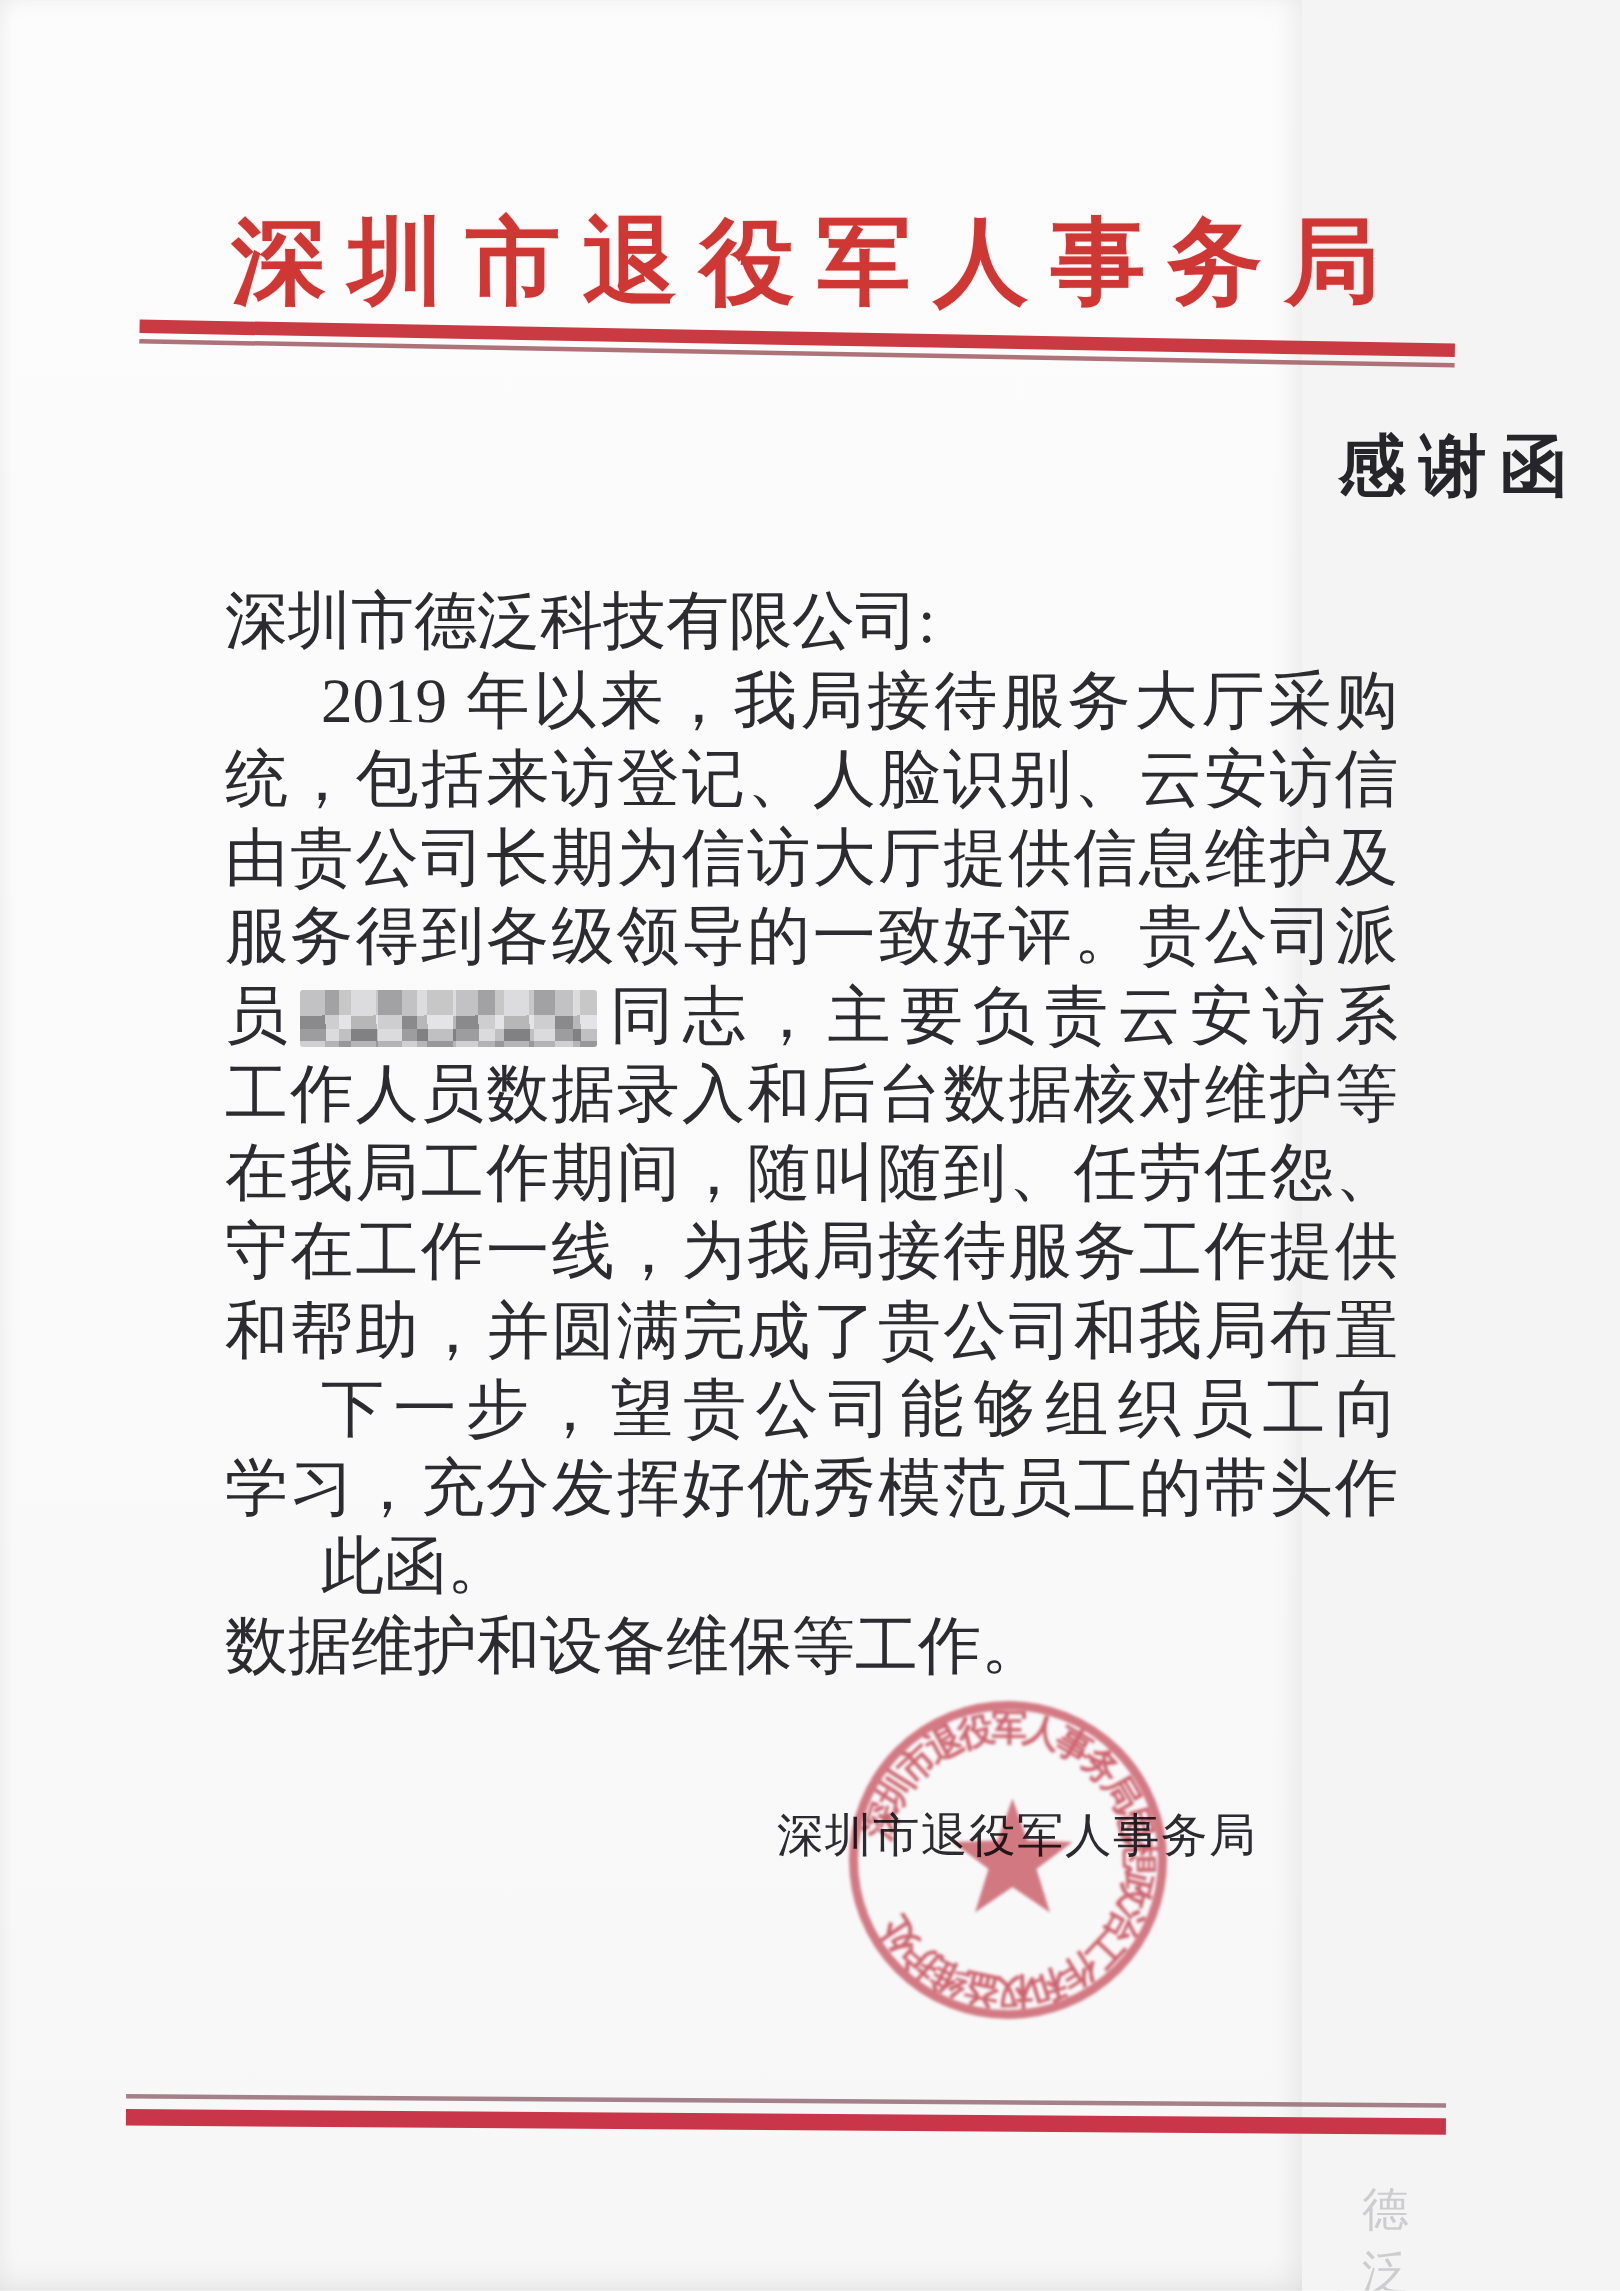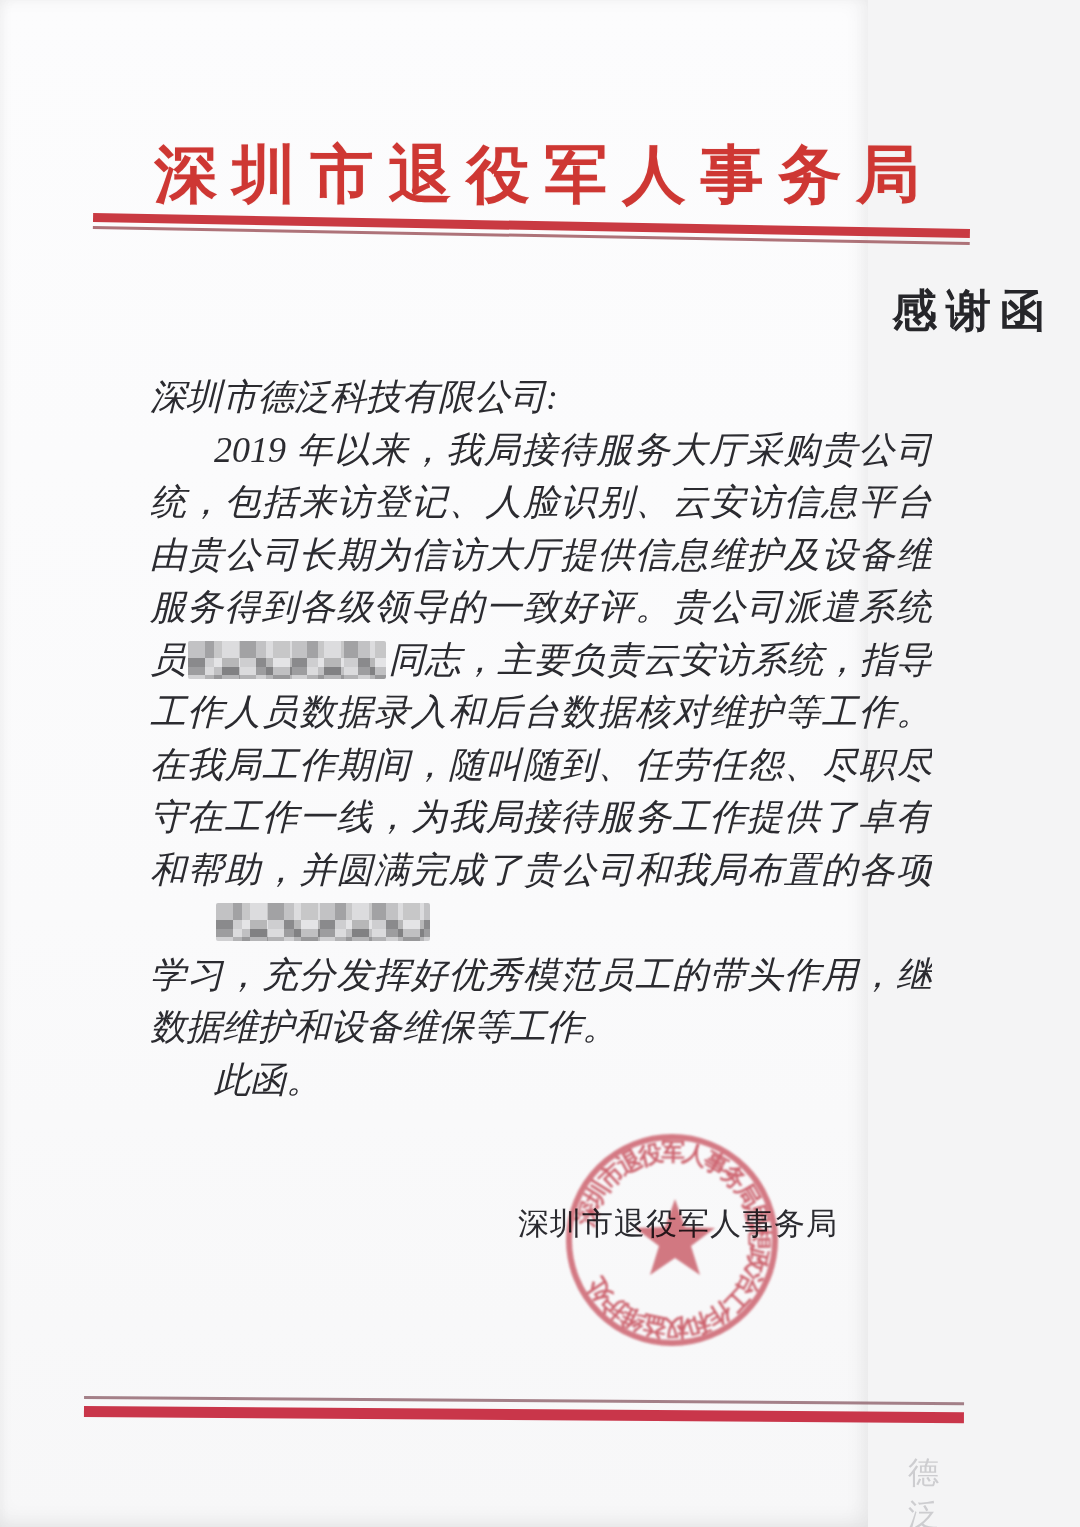--- a/index.html
+++ b/index.html
@@ -25,22 +25,22 @@
   }
   .rule-thick-top{height:9px;background:#c93a42;}
   .rule-thin-top{height:3px;background:#a05a62;margin-top:4px;opacity:.85;}
   
   .doc-title{
     position:absolute;left:0;top:281px;width:1054px;text-align:right;
     color:#26262a;font-size:45px;font-weight:bold;letter-spacing:9px;text-indent:9px;
   }
   
   .letter-body{
-    position:absolute;left:150px;top:371px;width:782px;
-    color:#2b2b30;font-size:36px;line-height:52.5px;font-style:italic;
+    position:absolute;left:150px;top:389px;width:782px;
+    color:#2b2b30;font-size:42px;line-height:52.5px;
   }
   .line{height:52.5px;white-space:nowrap;}
   .line.fill{text-align:justify;text-align-last:justify;white-space:normal;height:52.5px;overflow:hidden;}
   .line.indent{text-indent:64px;}
   .redact{
     display:inline-block;height:38px;width:198px;vertical-align:-7px;margin:0 2px;
     background-image:
       repeating-conic-gradient(from 0deg at 50% 50%, rgba(255,255,255,.35) 0 25%, rgba(0,0,0,.10) 0 50%, rgba(255,255,255,.12) 0 75%, rgba(0,0,0,.04) 0 100%),
       repeating-conic-gradient(from 0deg at 50% 50%, #a9a9ab 0 25%, #d6d6d8 0 50%, #909092 0 75%, #cacacc 0 100%);
     background-size:52px 52px,34px 34px;
@@ -94,24 +94,24 @@
       <div class="line line-1"><span>深圳市德泛科技有限公司:</span></div>
       <div class="line line-2 indent fill"><span>2019 年以来，我局接待服务大厅采购贵公司云安访系</span></div>
       <div class="line line-3 fill"><span>统，包括来访登记、人脸识别、云安访信息平台等设备，并</span></div>
       <div class="line line-4 fill"><span>由贵公司长期为信访大厅提供信息维护及设备维保服务，该</span></div>
       <div class="line line-5 fill"><span>服务得到各级领导的一致好评。贵公司派遣系统数据维护人</span></div>
       <div class="line line-6 fill"><span>员</span><span class="redact"></span><span>同志，主要负责云安访系统，指导导访台</span></div>
       <div class="line line-7 fill"><span>工作人员数据录入和后台数据核对维护等工作。上述同志，</span></div>
       <div class="line line-8 fill"><span>在我局工作期间，随叫随到、任劳任怨、尽职尽责，始终坚</span></div>
       <div class="line line-9 fill"><span>守在工作一线，为我局接待服务工作提供了卓有成效的支持</span></div>
       <div class="line line-10 fill"><span>和帮助，并圆满完成了贵公司和我局布置的各项工作。对此，</span></div>
-      <div class="line line-12 indent fill"><span class="redact"></span></div>
+      <div class="line line-12 indent fill"><span>下一步，望贵公司能够组织员工向</span><span class="redact"></span></div>
       <div class="line line-13 fill"><span>学习，充分发挥好优秀模范员工的带头作用，继续做好平台</span></div>
+      <div class="line line-15 indent"><span>此函。</span></div>
       <div class="line line-14"><span>数据维护和设备维保等工作。</span></div>
-      <div class="line line-15 indent"><span>此函。</span></div>
     </div>
 
   <div class="signature">深圳市退役军人事务局</div>
 
   <svg class="seal" viewBox="0 0 310 310" xmlns="http://www.w3.org/2000/svg">
     <defs>
       <path id="ringPath" d="M75,155 A80,80 0 1 1 235,155 A80,80 0 1 1 75,155" fill="none"></path>
     </defs>
     <circle cx="155" cy="155" r="103" fill="none" stroke="#d2626e" stroke-width="6" opacity="0.9"></circle>
     <text font-size="24" fill="#cf5a66" letter-spacing="1" font-weight="bold" font-family="'Liberation Serif','DejaVu Serif',serif">

